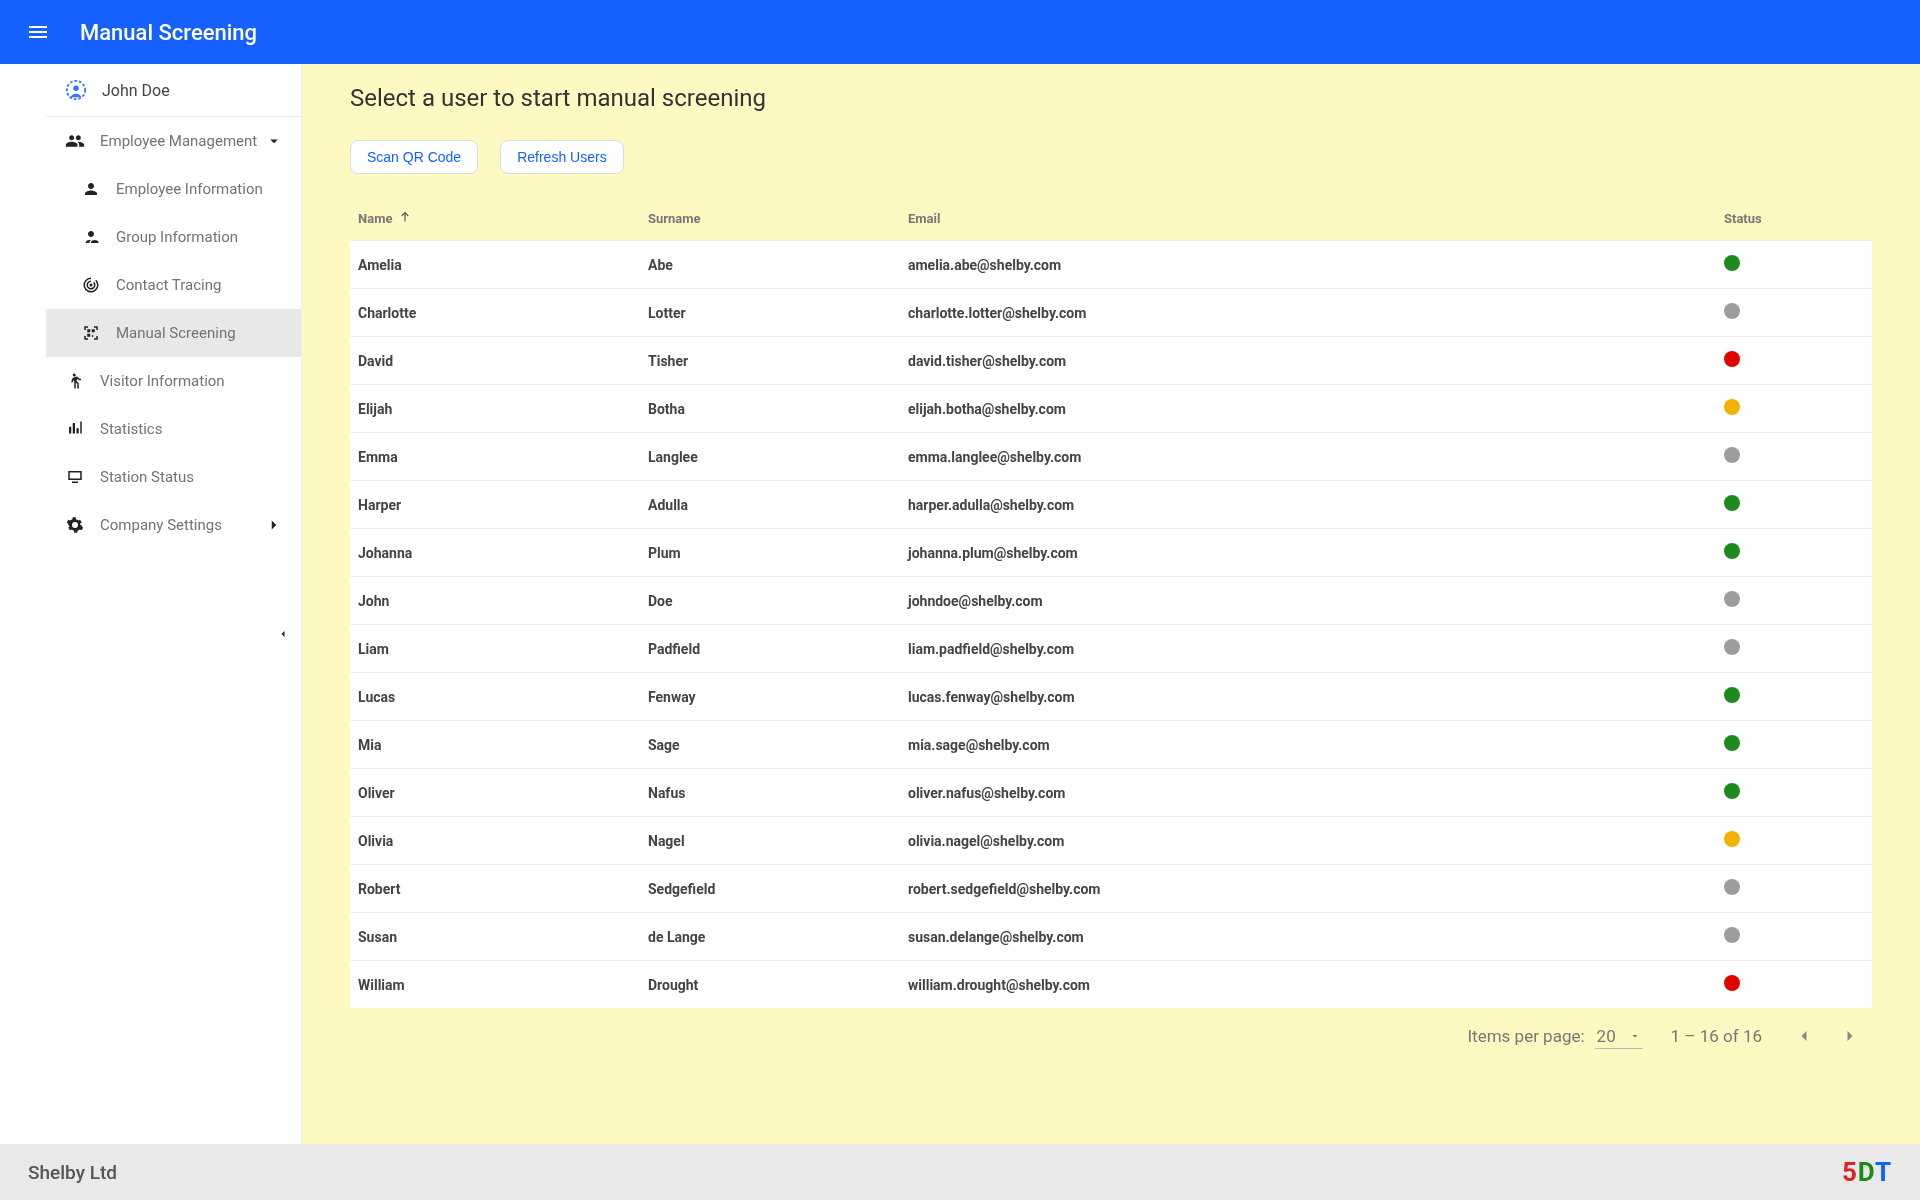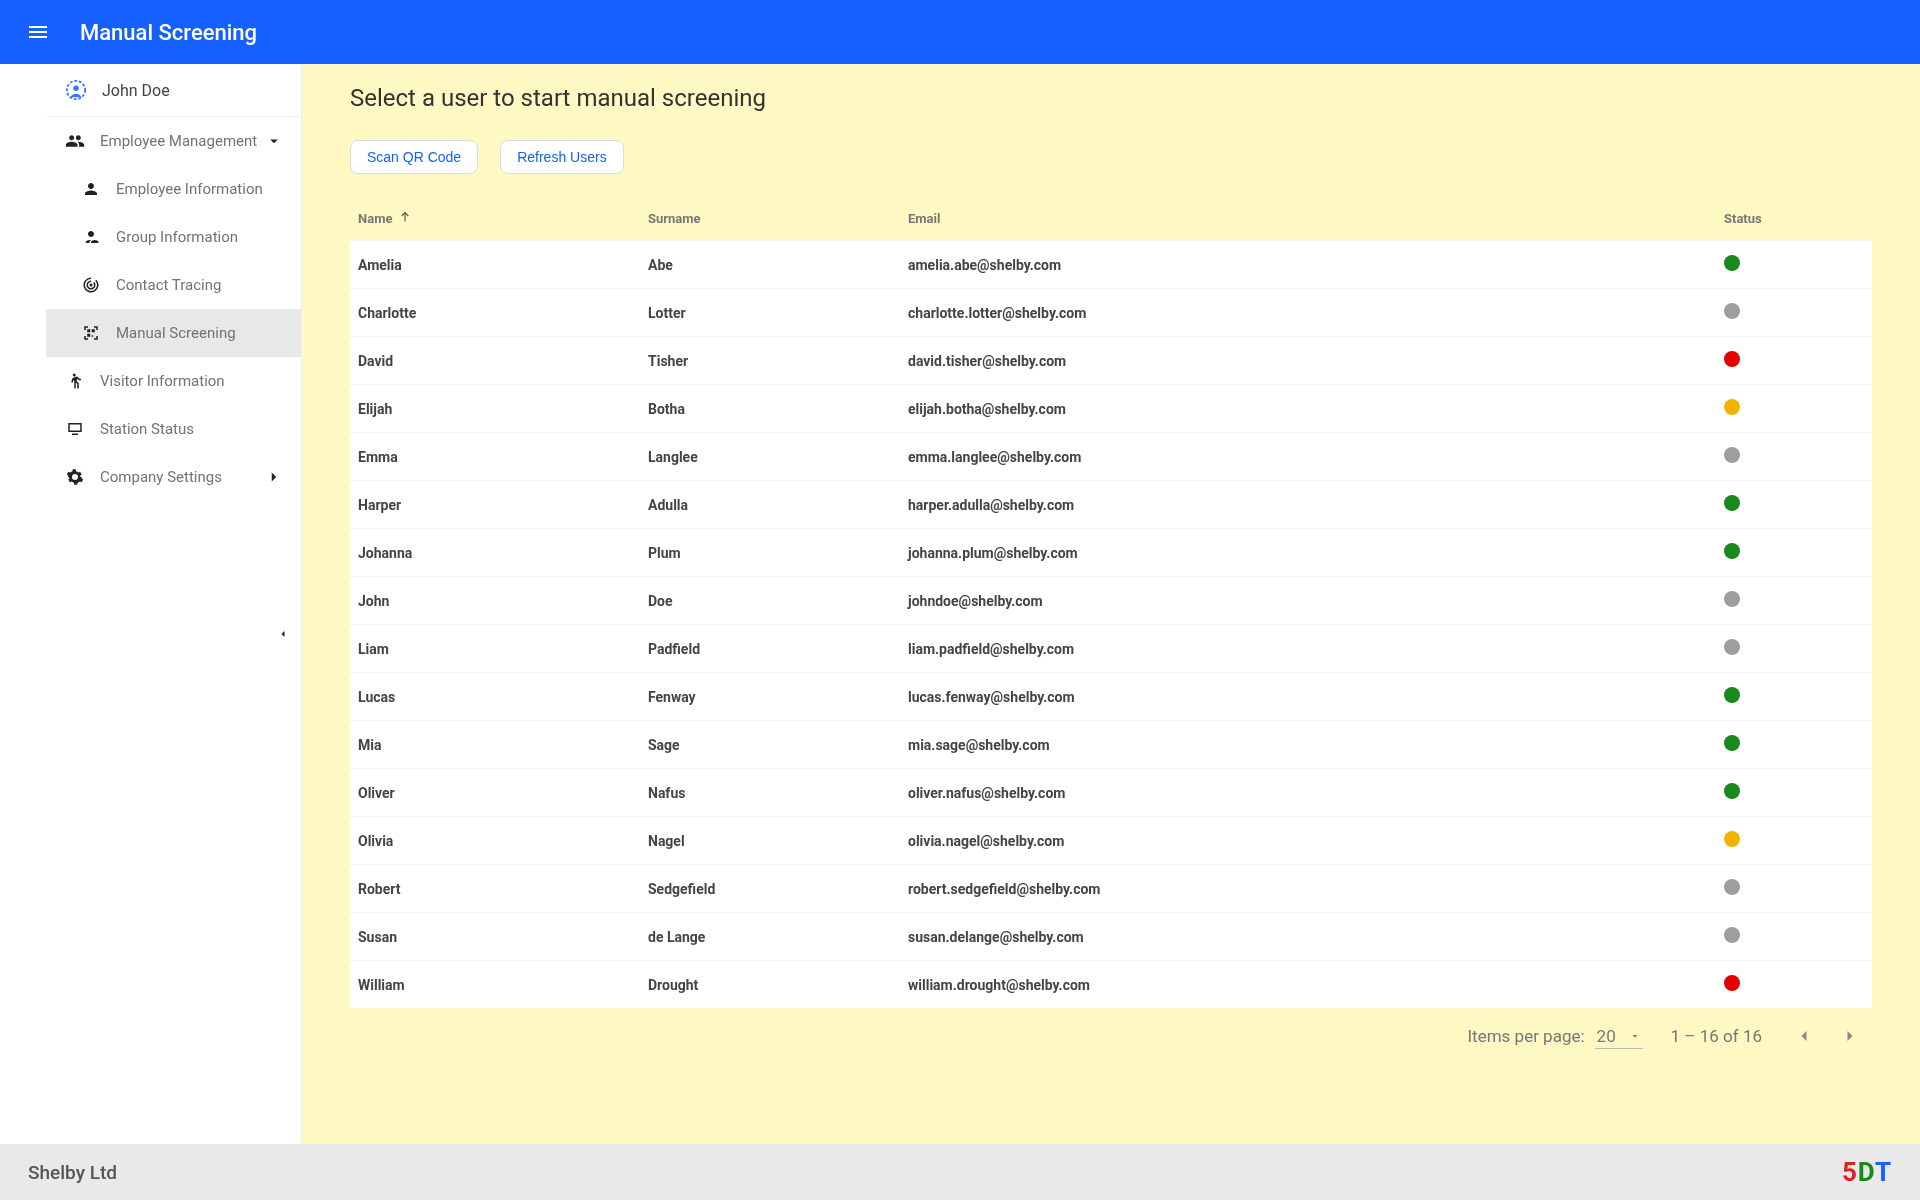--- a/index.html
+++ b/index.html
@@ -265,20 +265,28 @@
       <span>Manual Screening</span>
     </div>
 
     <div class="nav-item">
       <span class="nav-icon">
           <svg width="18" height="18" viewBox="0 0 24 24">
             <path d="M13 4a2 2 0 1 1-4 0 2 2 0 0 1 4 0zm-2 3l-3 2-1 5h2l.7-3 1.3.8V22h2v-8l2 2v6h2v-7l-3-3 1-3 2 2h3v-2h-2l-3-3-4 1z"></path>
           </svg>
         </span>
       <span>Visitor Information</span>
+    </div>
+    <div class="nav-item">
+      <span class="nav-icon">
+          <svg width="18" height="18" viewBox="0 0 24 24">
+            <path d="M4 18h3V9H4v9zm5 0h3V4H9v14zm5 0h3v-7h-3v7zm5 0h2V2h-2v16z"></path>
+          </svg>
+        </span>
+      <span>Statistics</span>
     </div>
     <div class="nav-item">
       <span class="nav-icon">
           <svg width="18" height="18" viewBox="0 0 24 24">
             <path d="M3 4h18v12H3V4zm2 2v8h14V6H5zm3 12h8v2H8v-2z"></path>
           </svg>
         </span>
       <span>Station Status</span>
     </div>
     <div class="nav-item">

